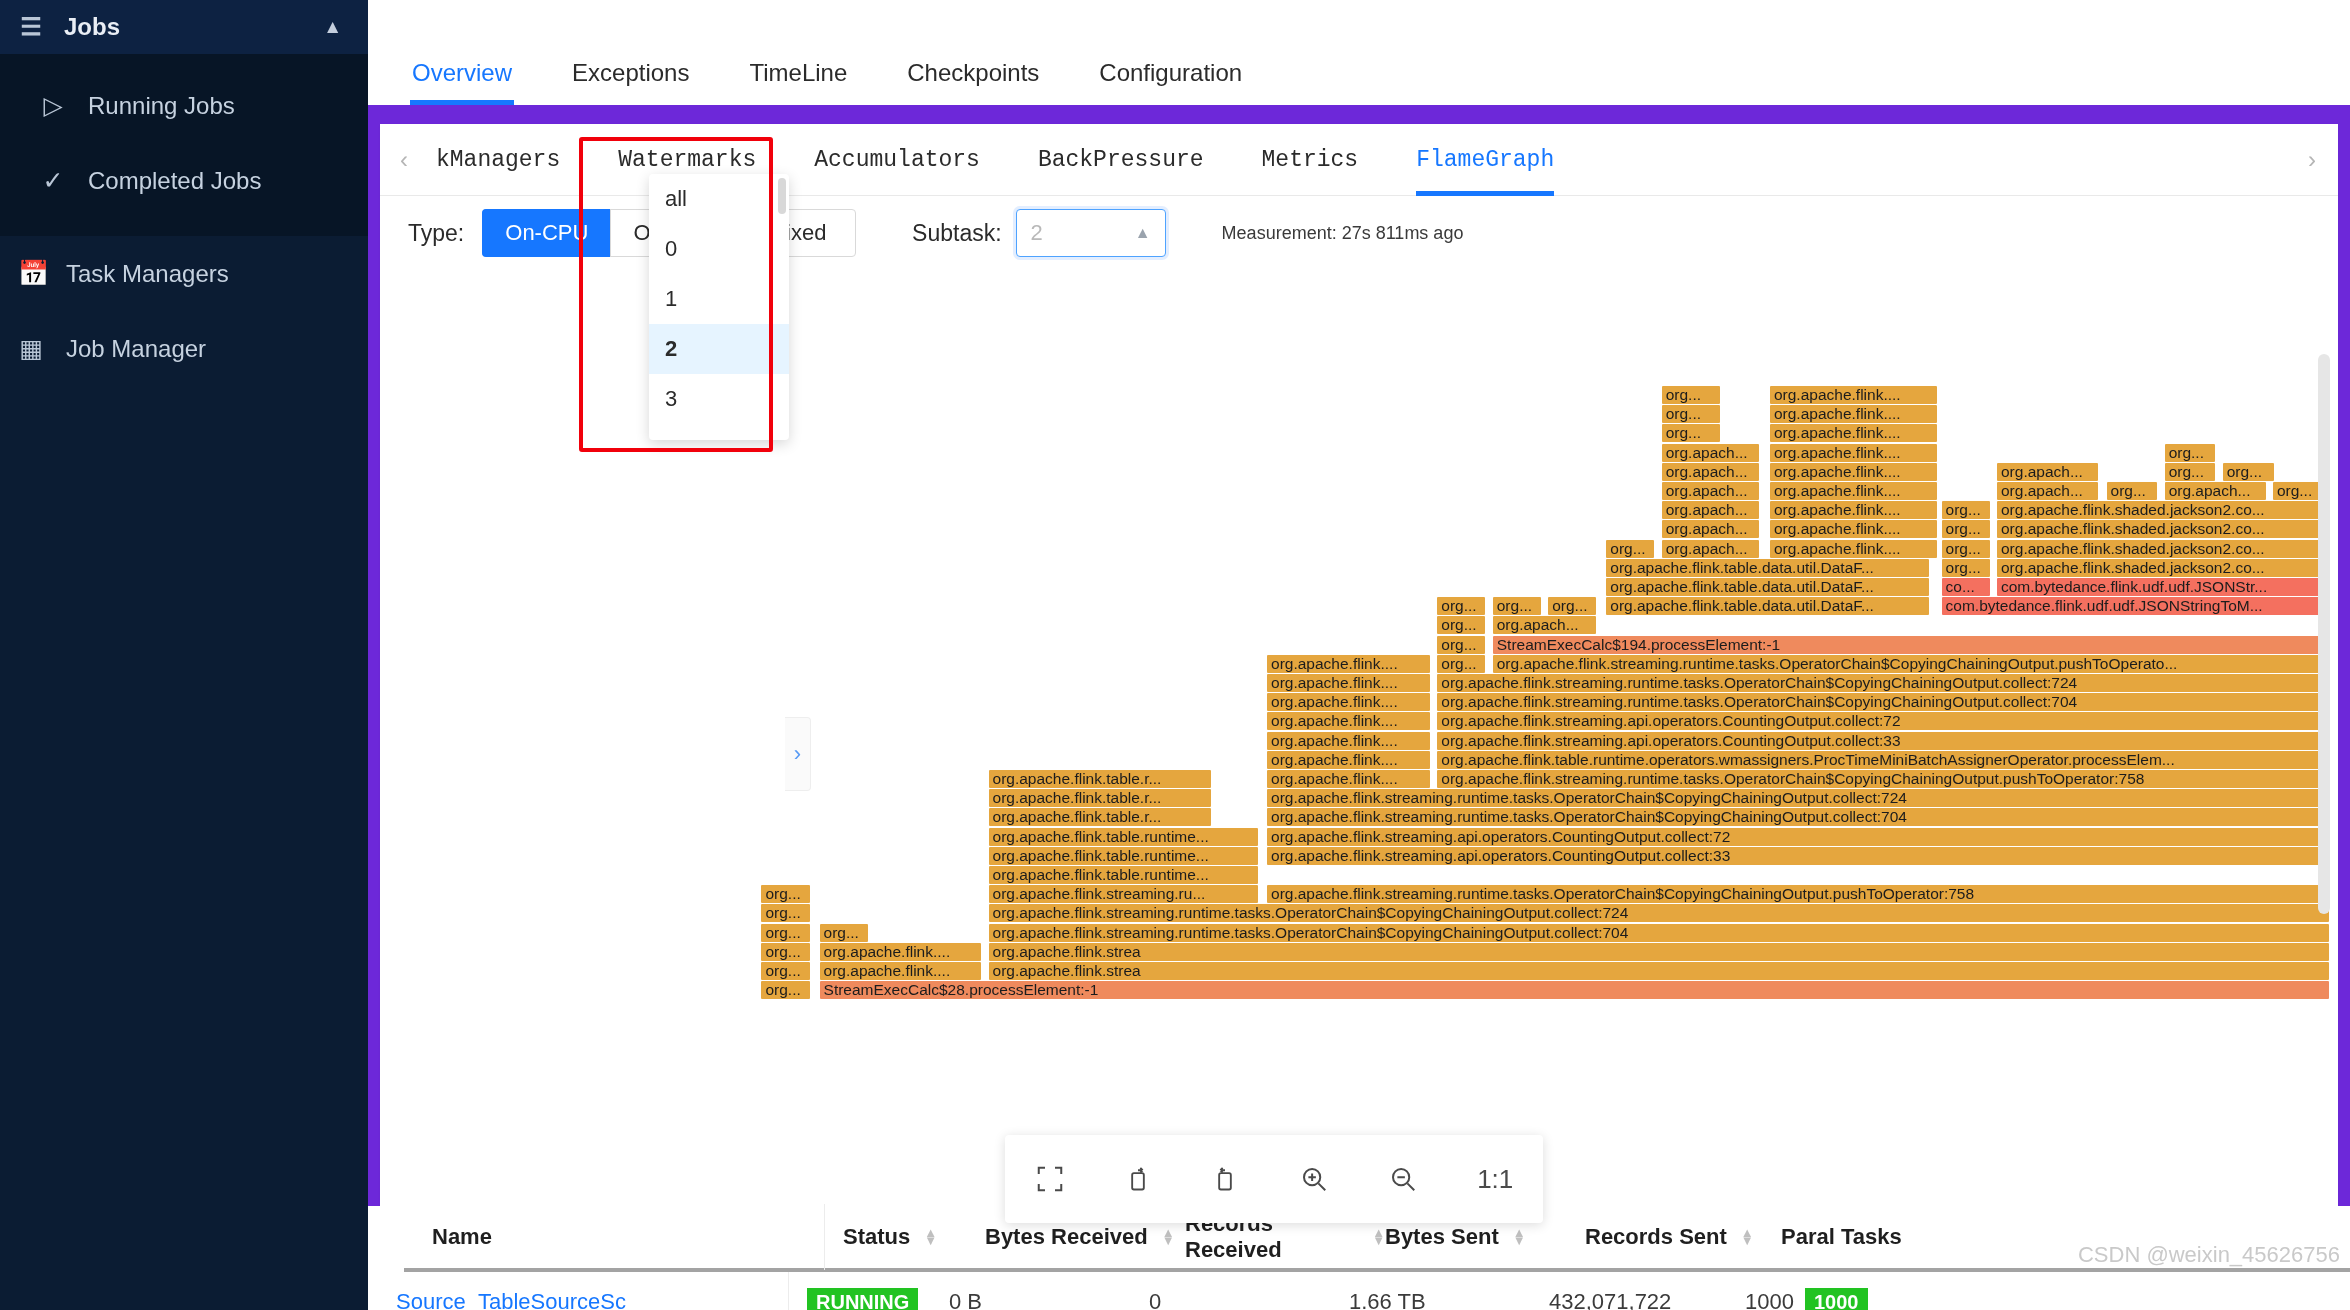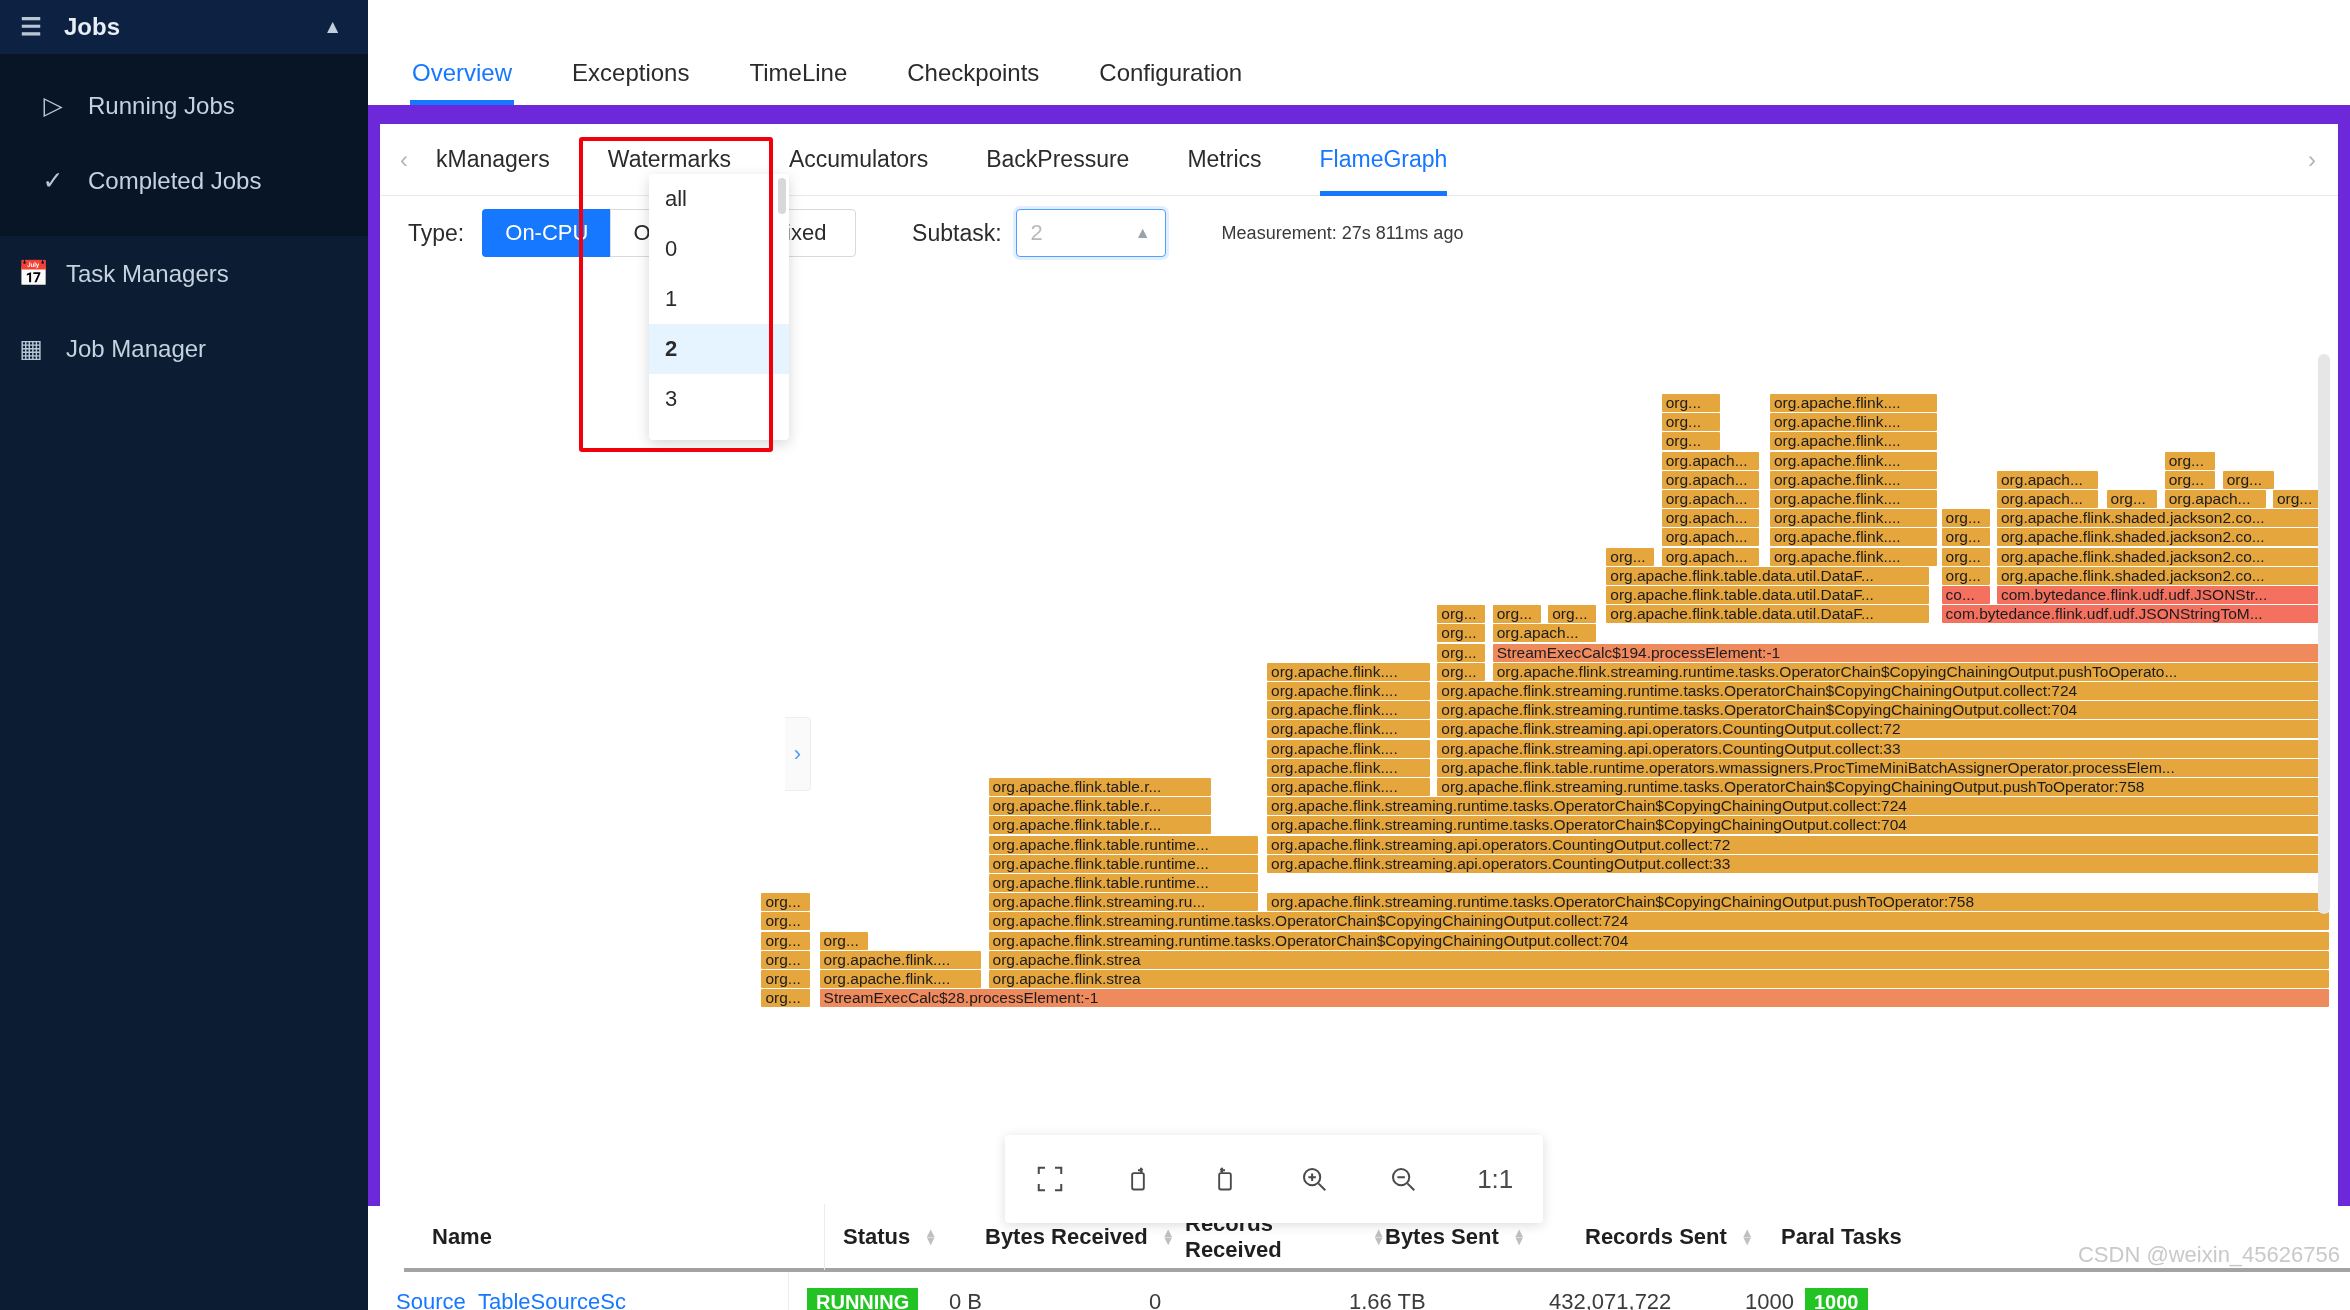--- a/index.html
+++ b/index.html
@@ -56,21 +56,21 @@
   
   #inner-card { left: 12px; top: 124px; width: 1958px; height: 1082px; background: #fff;
     box-shadow: 0 1px 2px rgba(0,0,0,.06); }
 
   
   #subtabs { position: relative; display: flex; align-items: center; height: 72px;
     border-bottom: 1px solid #e9e9e9; padding: 0 56px; }
   .arrow-l, .arrow-r { position: absolute; color: #b5b5b5; font-size: 24px; top: 22px; }
   .arrow-l { left: 20px; } .arrow-r { right: 22px; }
   .stab { position: relative; font-size: 23px; color: #2b2b2b; margin-right: 58px;
-    height: 72px; display: flex; align-items: center; }
+    height: 72px; display: flex; align-items: center; font-family: Liberation Mono, monospace; }
   .stab.active { color: #1677ff; }
   .stab.active::after {
     content: ""; position: absolute; left: 0; right: 0; bottom: 0; height: 5px; background: #1677ff;
   }
 
   
   #controls { position: relative; display: flex; align-items: center; height: 74px; padding-left: 28px; }
   .ctl-label { font-size: 23px; color: #2b2b2b; margin-right: 18px; }
   .seg { display: flex; }
   .seg-btn {
@@ -114,21 +114,21 @@
 
   
   #collapse-btn {
     position: absolute; left: 405px; top: 593px; width: 26px; height: 74px;
     background: #fafafa; border: 1px solid #eee; border-left: none;
     border-radius: 0 4px 4px 0; display: flex; align-items: center; justify-content: center;
     color: #589bf5; font-size: 22px; z-index: 20;
   }
 
   
-  #flame { position: absolute; left: 0px; top: 262px; width: 1958px; height: 683px; overflow: hidden; margin-top: 8px; }
+  #flame { position: absolute; left: 0px; top: 262px; width: 1958px; height: 683px; overflow: hidden; }
   .fbar {
     position: absolute; height: 18px; border-radius: 1px;
     font-size: 15.5px; line-height: 18px;
     color: #1c1c1c; white-space: nowrap; overflow: hidden;
     padding-left: 4px; font-family: "Liberation Sans", sans-serif;
   }
 
   
   #flame-toolbar {
     position: absolute; left: 625px; top: 1011px; width: 538px; height: 88px;

